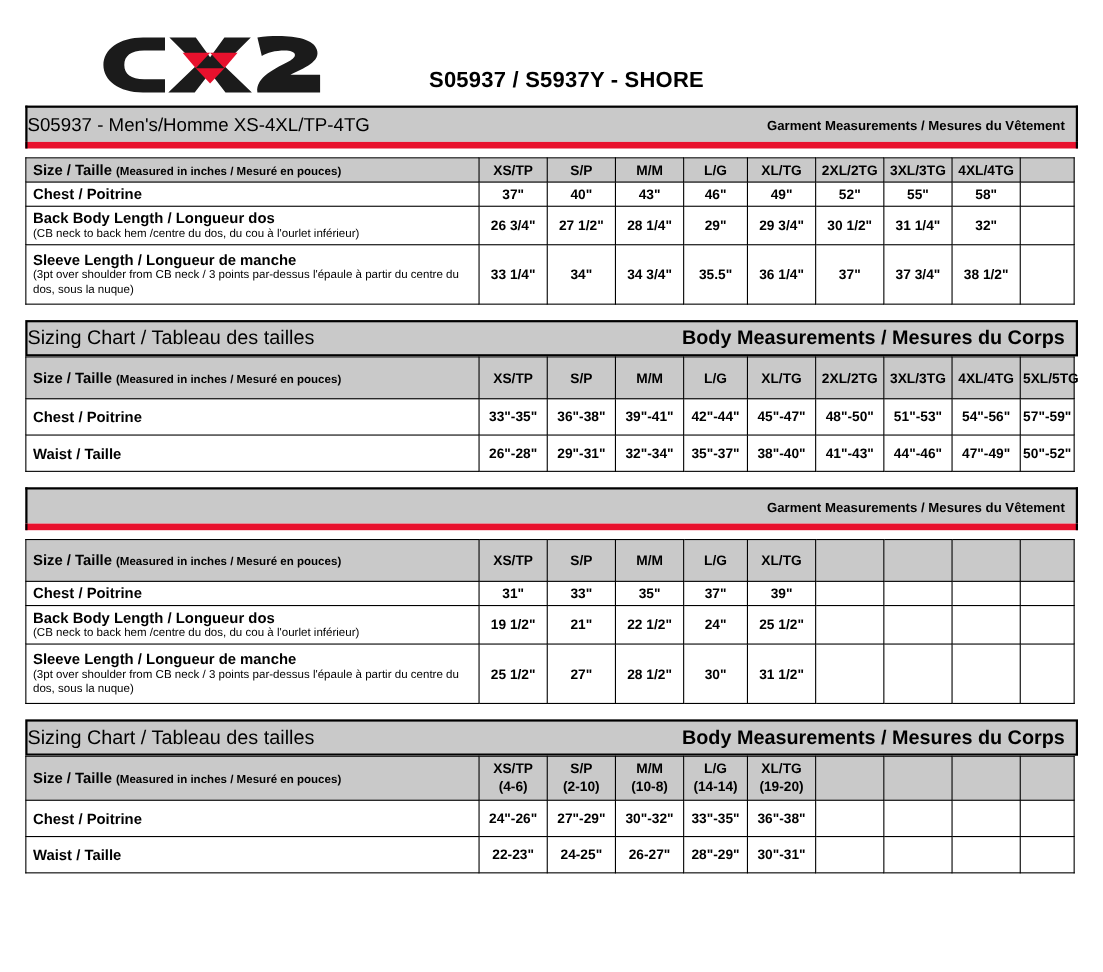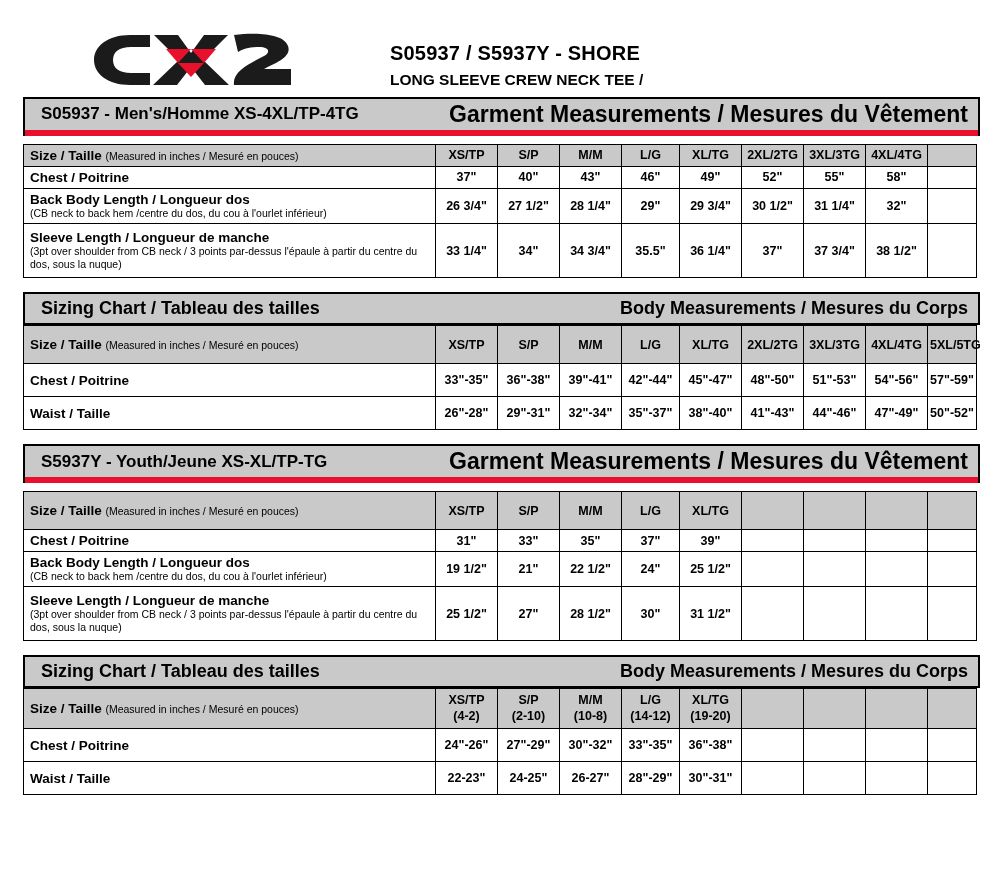--- a/index.html
+++ b/index.html
@@ -60,26 +60,26 @@
     background: #c9c9c9;
     border: 2px solid #000;
     border-bottom: none;
     display: flex;
     align-items: center;
     height: 33px;
     box-sizing: border-box;
   }
   .band .left {
     font-size: 17px;
-    font-weight: bold;
-    padding-left: 16px;
+    font-weight: normal;
+    padding-left: 0;
     white-space: nowrap;
   }
   .band .right {
-    font-size: 23px;
+    font-size: 12px;
     font-weight: bold;
     margin-left: auto;
     padding-right: 10px;
     white-space: nowrap;
   }
   .red-rule {
     height: 6px;
     background: #e8112d;
     border-left: 2px solid #000;
     border-right: 2px solid #000;
@@ -106,21 +106,21 @@
     padding-left: 6px;
     font-size: 13.5px;
   }
   table.grid .hdr-row td {
     background: #c9c9c9;
   }
   table.grid .hdr-row td.label {
     font-size: 13px;
   }
   .sub {
-    font-weight: normal;
+    font-weight: bold;
     font-size: 10.5px;
   }
   .note {
     font-weight: normal;
     font-size: 10.5px;
     display: block;
     line-height: 1.25;
   }
   .big-label {
     font-size: 13.5px;
@@ -154,21 +154,20 @@
             <polygon points="78,20 103,20 90,34" fill="#e8112d"></polygon>
             <polygon points="103,20 128,20 116,34" fill="#e8112d"></polygon>
             <polygon points="90,34 116,34 103,48" fill="#e8112d"></polygon>
           </g>
         </svg>
       </div>
     </div>
     <div class="title-block">
       <div class="title-main">S05937 / S5937Y -  SHORE</div>
       <div class="title-sub">
-        <div>LONG SLEEVE CREW NECK TEE /</div>
       </div>
     </div>
   </div>
 
   <div class="wrap">
     <div class="band">
       <div class="left">S05937 - Men's/Homme XS-4XL/TP-4TG</div>
       <div class="right">Garment Measurements / Mesures du Vêtement</div>
     </div>
     <div class="red-rule"></div>
@@ -315,21 +314,20 @@
         <td>50"-52"</td>
       </tr>
     </tbody>
       </table>
   </div>
 
   <div class="sec-gap"></div>
 
   <div class="wrap">
     <div class="band">
-      <div class="left">S5937Y - Youth/Jeune XS-XL/TP-TG</div>
       <div class="right">Garment Measurements / Mesures du Vêtement</div>
     </div>
     <div class="red-rule"></div>
     <div style="height:8px"></div>
     <table class="grid">
       <colgroup>
         <col style="width:412px">
           <col style="width:62px">
           <col style="width:62px">
           <col style="width:62px">
@@ -425,33 +423,33 @@
           <col style="width:49px">
       </colgroup>
       <tbody>
           <tr class="hdr-row">
         <td class="label" style="height:40px">
           <span class="big-label">Size / Taille</span>
           <span class="sub">(Measured in inches / Mesuré en pouces)</span>
         </td>
         <td class="cell-2l">
           <span>XS/TP</span><br>
-          <span>(4-2)</span>
+          <span>(4-6)</span>
         </td>
         <td class="cell-2l">
           <span>S/P</span><br>
           <span>(2-10)</span>
         </td>
         <td class="cell-2l">
           <span>M/M</span><br>
           <span>(10-8)</span>
         </td>
         <td class="cell-2l">
           <span>L/G</span><br>
-          <span>(14-12)</span>
+          <span>(14-14)</span>
         </td>
         <td class="cell-2l">
           <span>XL/TG</span><br>
           <span>(19-20)</span>
         </td>
         <td></td>
         <td></td>
         <td></td>
         <td></td>
       </tr>

